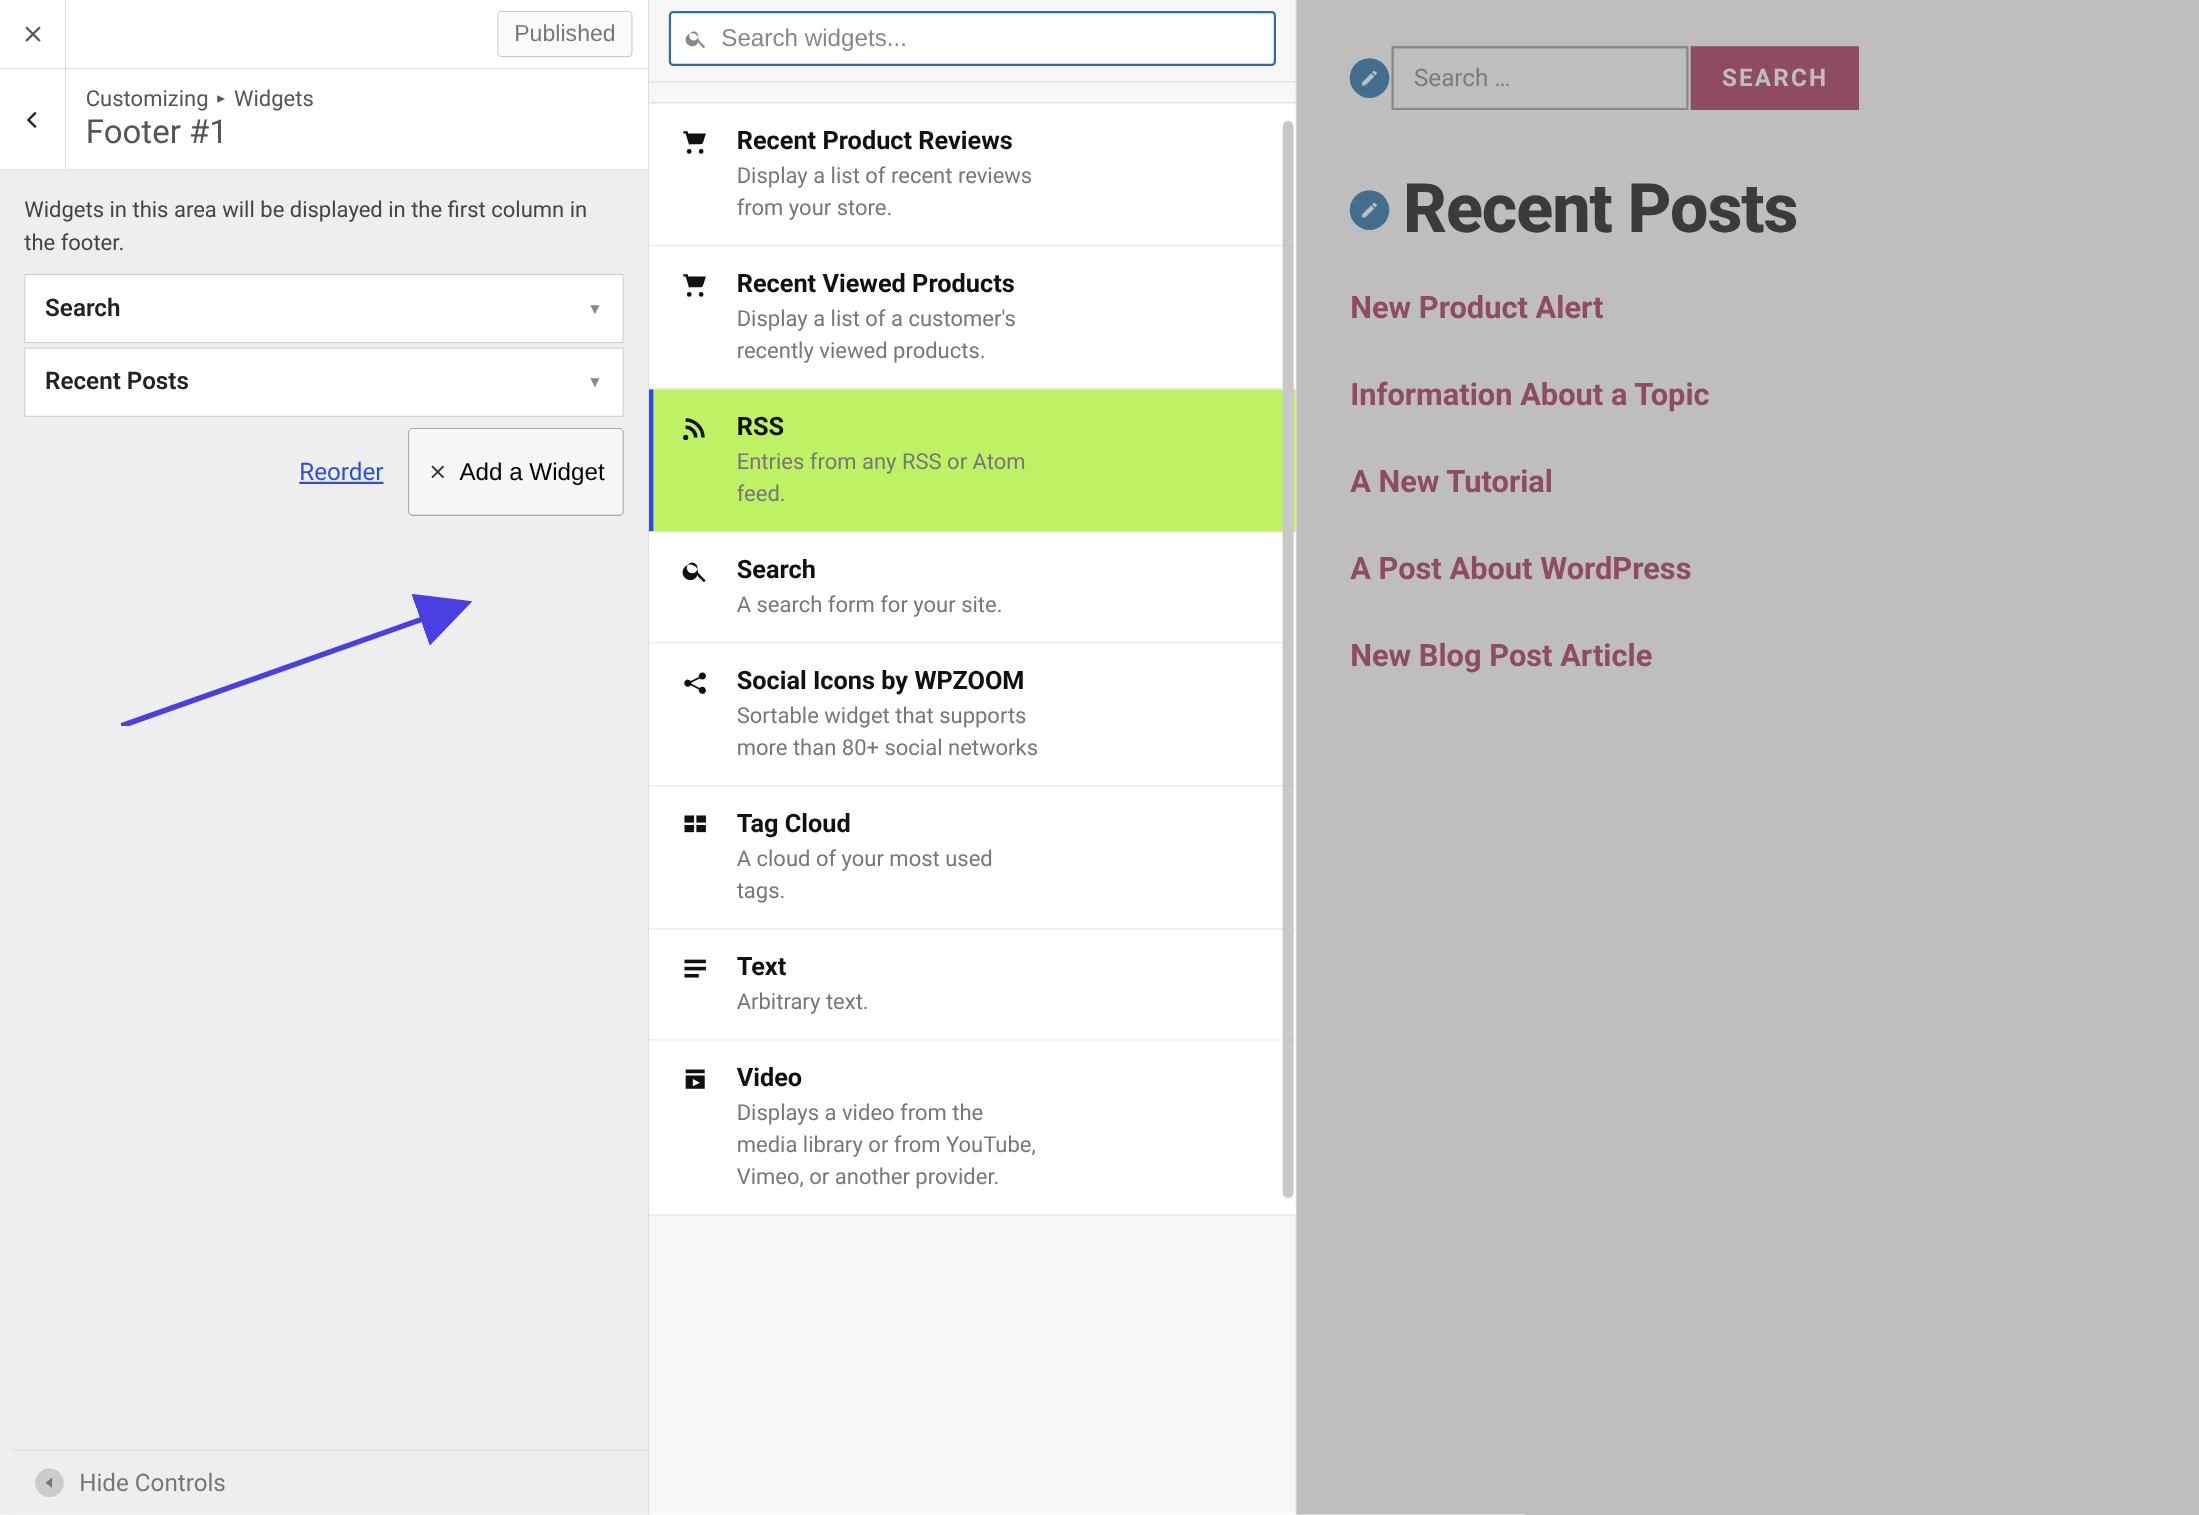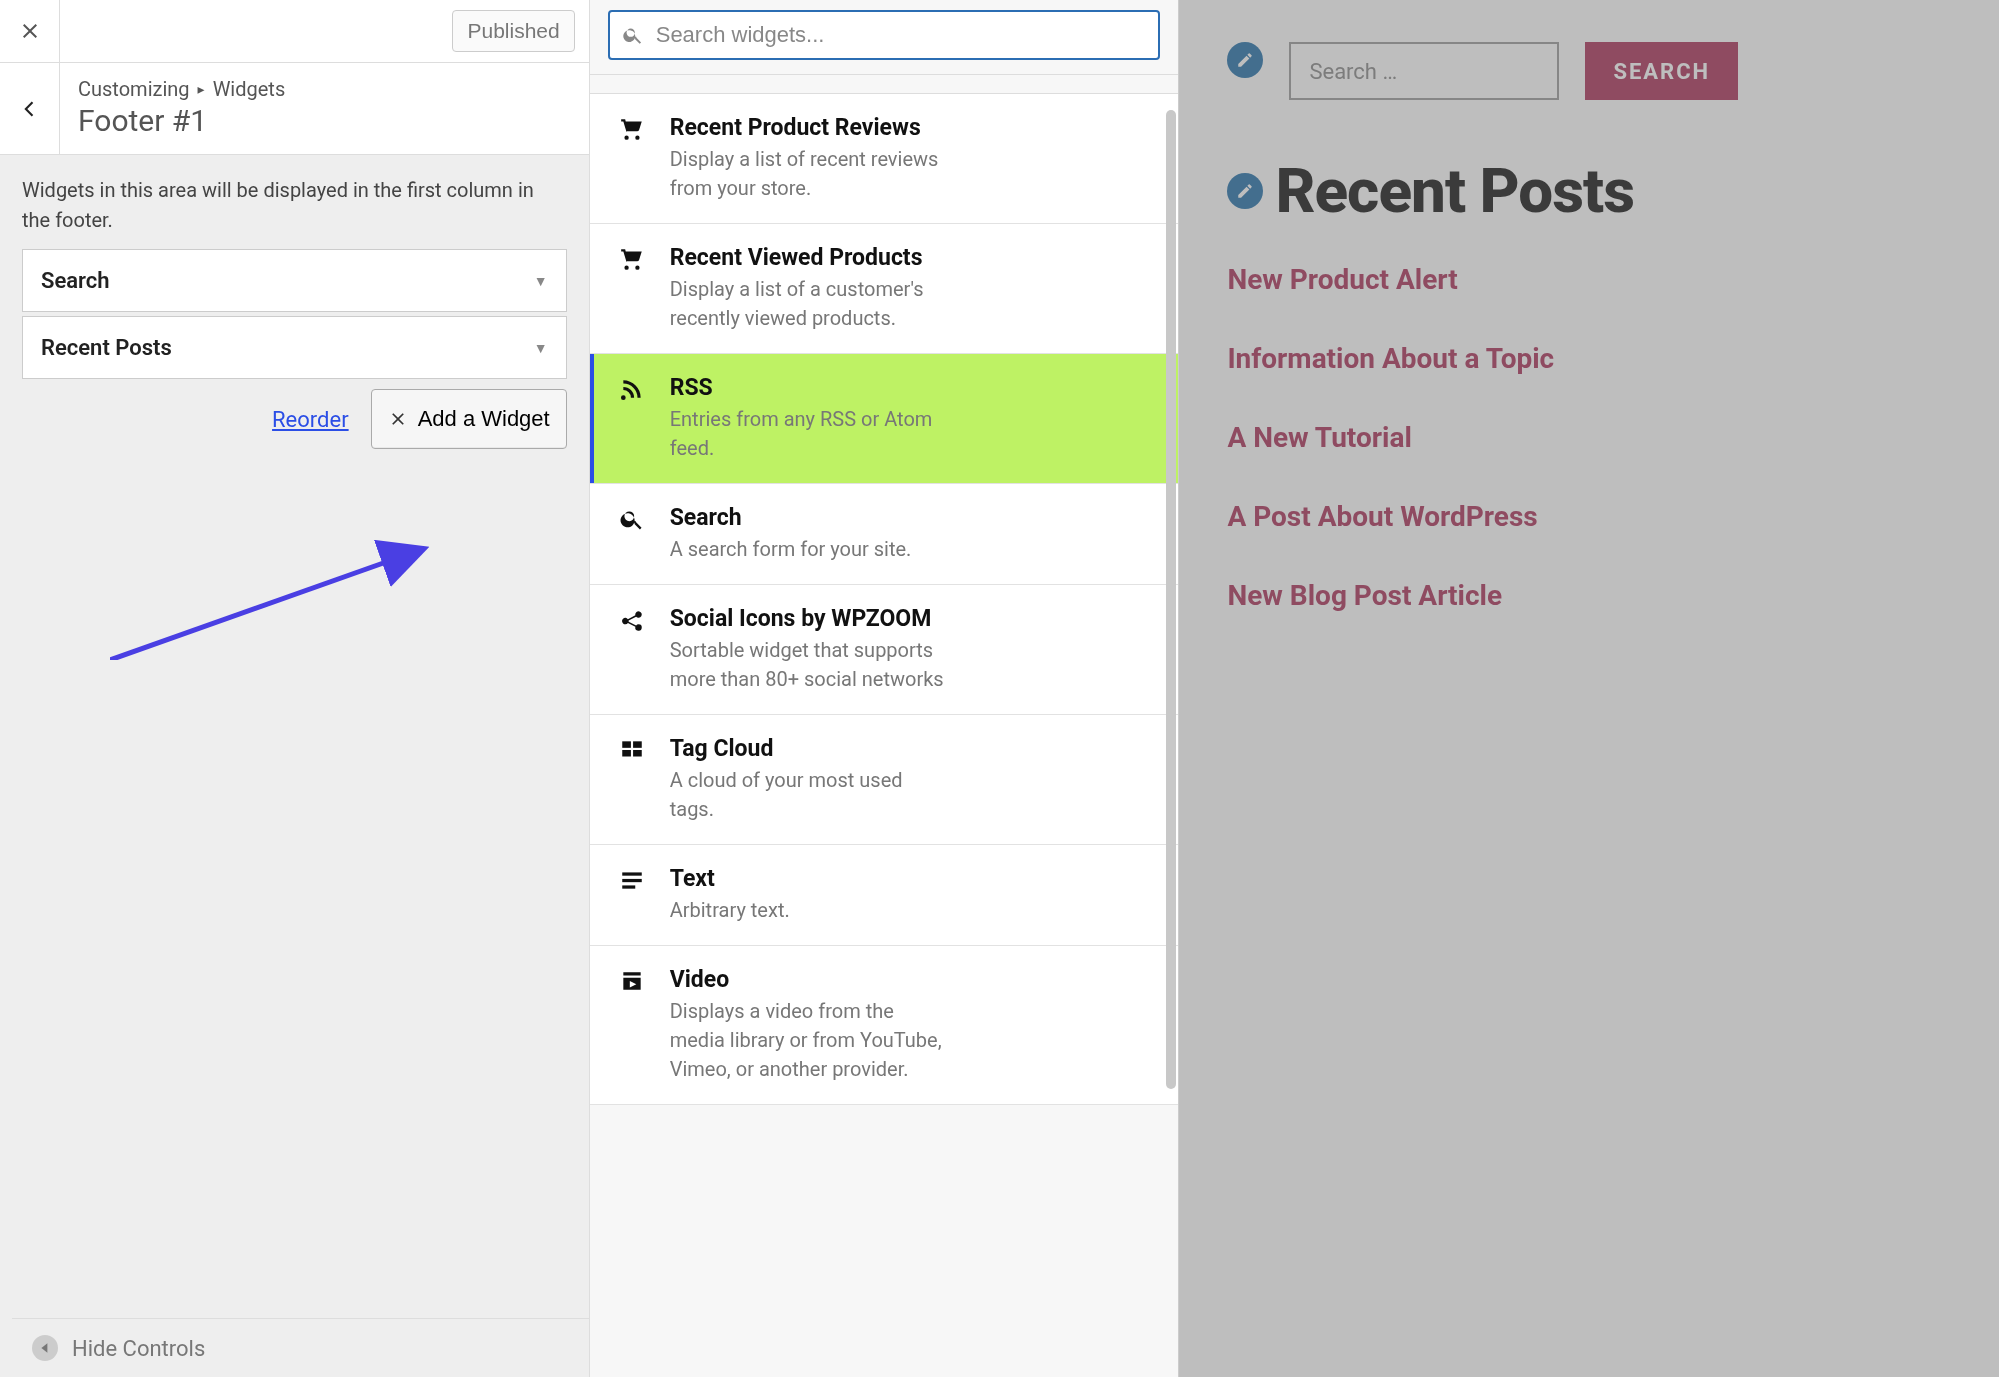--- a/index.html
+++ b/index.html
@@ -21,21 +21,21 @@
   .crumb-line { font-size:20px; color:#555; display:flex; align-items:center; gap:8px;}
   .crumb-line .caret { font-size:14px;}
   .section-title { font-size:30px; color:#555; font-weight:400; margin-top:2px;}
 
   .area-desc { padding:20px 22px 14px; font-size:20px; color:#444; line-height:1.5;}
   .widget-panels { padding:0 22px;}
   .widget-row { background:#fff; border:1px solid #ccc; display:flex; align-items:center; justify-content:space-between; padding:18px 18px; cursor:pointer; font-size:22px; font-weight:600; color:#222; margin-bottom:4px;}
   .widget-row .dd { color:#888; font-size:14px;}
   .actions-row { display:flex; align-items:center; justify-content:flex-end; gap:22px; padding:6px 22px 0;}
   .reorder-link { color:#2b4ee6; font-size:22px; text-decoration:underline; cursor:pointer;}
-  .add-widget-btn { display:flex; align-items:center; gap:10px; border:1px solid #aaa; background:#f6f6f6; font-size:22px; padding:16px 16px; border-radius:4px; cursor:pointer; box-shadow:inset 0 -1px 0 rgba(0,0,0,.05);}
+  .add-widget-btn { display:flex; align-items:center; gap:10px; border:1px solid #aaa; background:#f6f6f6; font-size:22px; padding:26px 16px; border-radius:4px; cursor:pointer; box-shadow:inset 0 -1px 0 rgba(0,0,0,.05);}
   .add-widget-btn svg{width:20px;height:20px;fill:#333;}
 
   .hide-controls { position:absolute; bottom:0; left:12px; right:0; display:flex; align-items:center; gap:14px; padding:16px 20px; font-size:22px; color:#777; border-top:1px solid #ddd; background:#eeeeee; cursor:pointer;}
   .hide-controls .circ{ width:26px;height:26px; border-radius:50%; background:#ccc; display:flex; align-items:center; justify-content:center;}
   .hide-controls .circ svg{width:12px;height:12px; fill:#777;}
 
   
   .mid-pane { width: 29.5%; min-width:360px; border-right:1px solid #ccc; background:#f7f7f7; display:flex; flex-direction:column; position:relative;}
   .search-wrap { padding:10px 18px 14px; border-bottom:1px solid #ddd;}
   .search-box { display:flex; align-items:center; gap:12px; border:2px solid #2b6db3; background:#fff; border-radius:4px; padding:10px 12px;}
@@ -51,21 +51,21 @@
   .w-text .title{ font-size:23px; font-weight:700; color:#111;}
   .w-text .desc{ font-size:20px; color:#777; line-height:1.45; margin-top:4px; max-width:280px;}
 
   .mid-scrollbar{ position:absolute; right:2px; top:110px; bottom:12px; width:10px;}
   .mid-scrollbar .thumb{ position:absolute; left:0; right:0; top:0; height:78%; background:#c8c8c8; border-radius:5px;}
 
   
   .preview-pane { flex:1; position:relative; background:#fff;}
   .preview-dim { position:absolute; inset:0; background:rgba(110,110,110,.45);} 
   .preview-inner{ position:absolute; inset:0; padding: 42px 0 0 48px; color:#111;}
-  .search-row{ display:flex; align-items:flex-start; gap:26px;}
+  .search-row{ display:flex; align-items:center; gap:2px;}
   .edit-badge{ width:36px; height:36px; border-radius:50%; background:#1f6ea8; display:flex; align-items:center; justify-content:center;}
   .edit-badge svg{width:18px;height:18px; fill:#fff;}
   .prev-search{ width:270px; height:58px; border:2px solid #999; background:#fff; display:flex; align-items:center; padding:0 18px; color:#888; font-size:22px;}
   .prev-search-btn{ height:58px; padding:0 28px; background:#a92f57; color:#fff; font-weight:700; letter-spacing:2px; font-size:22px; display:flex; align-items:center;}
 
   .rp-head-row{ display:flex; align-items:center; gap:12px; margin-top:54px;}
   .rp-title{ font-size:62px; font-weight:800; letter-spacing:-1px;}
   .post-links{ margin-top:36px; display:flex; flex-direction:column; gap:46px;}
   .post-links a{ color:#a92f57; font-size:28px; font-weight:700; text-decoration:none;}
 

